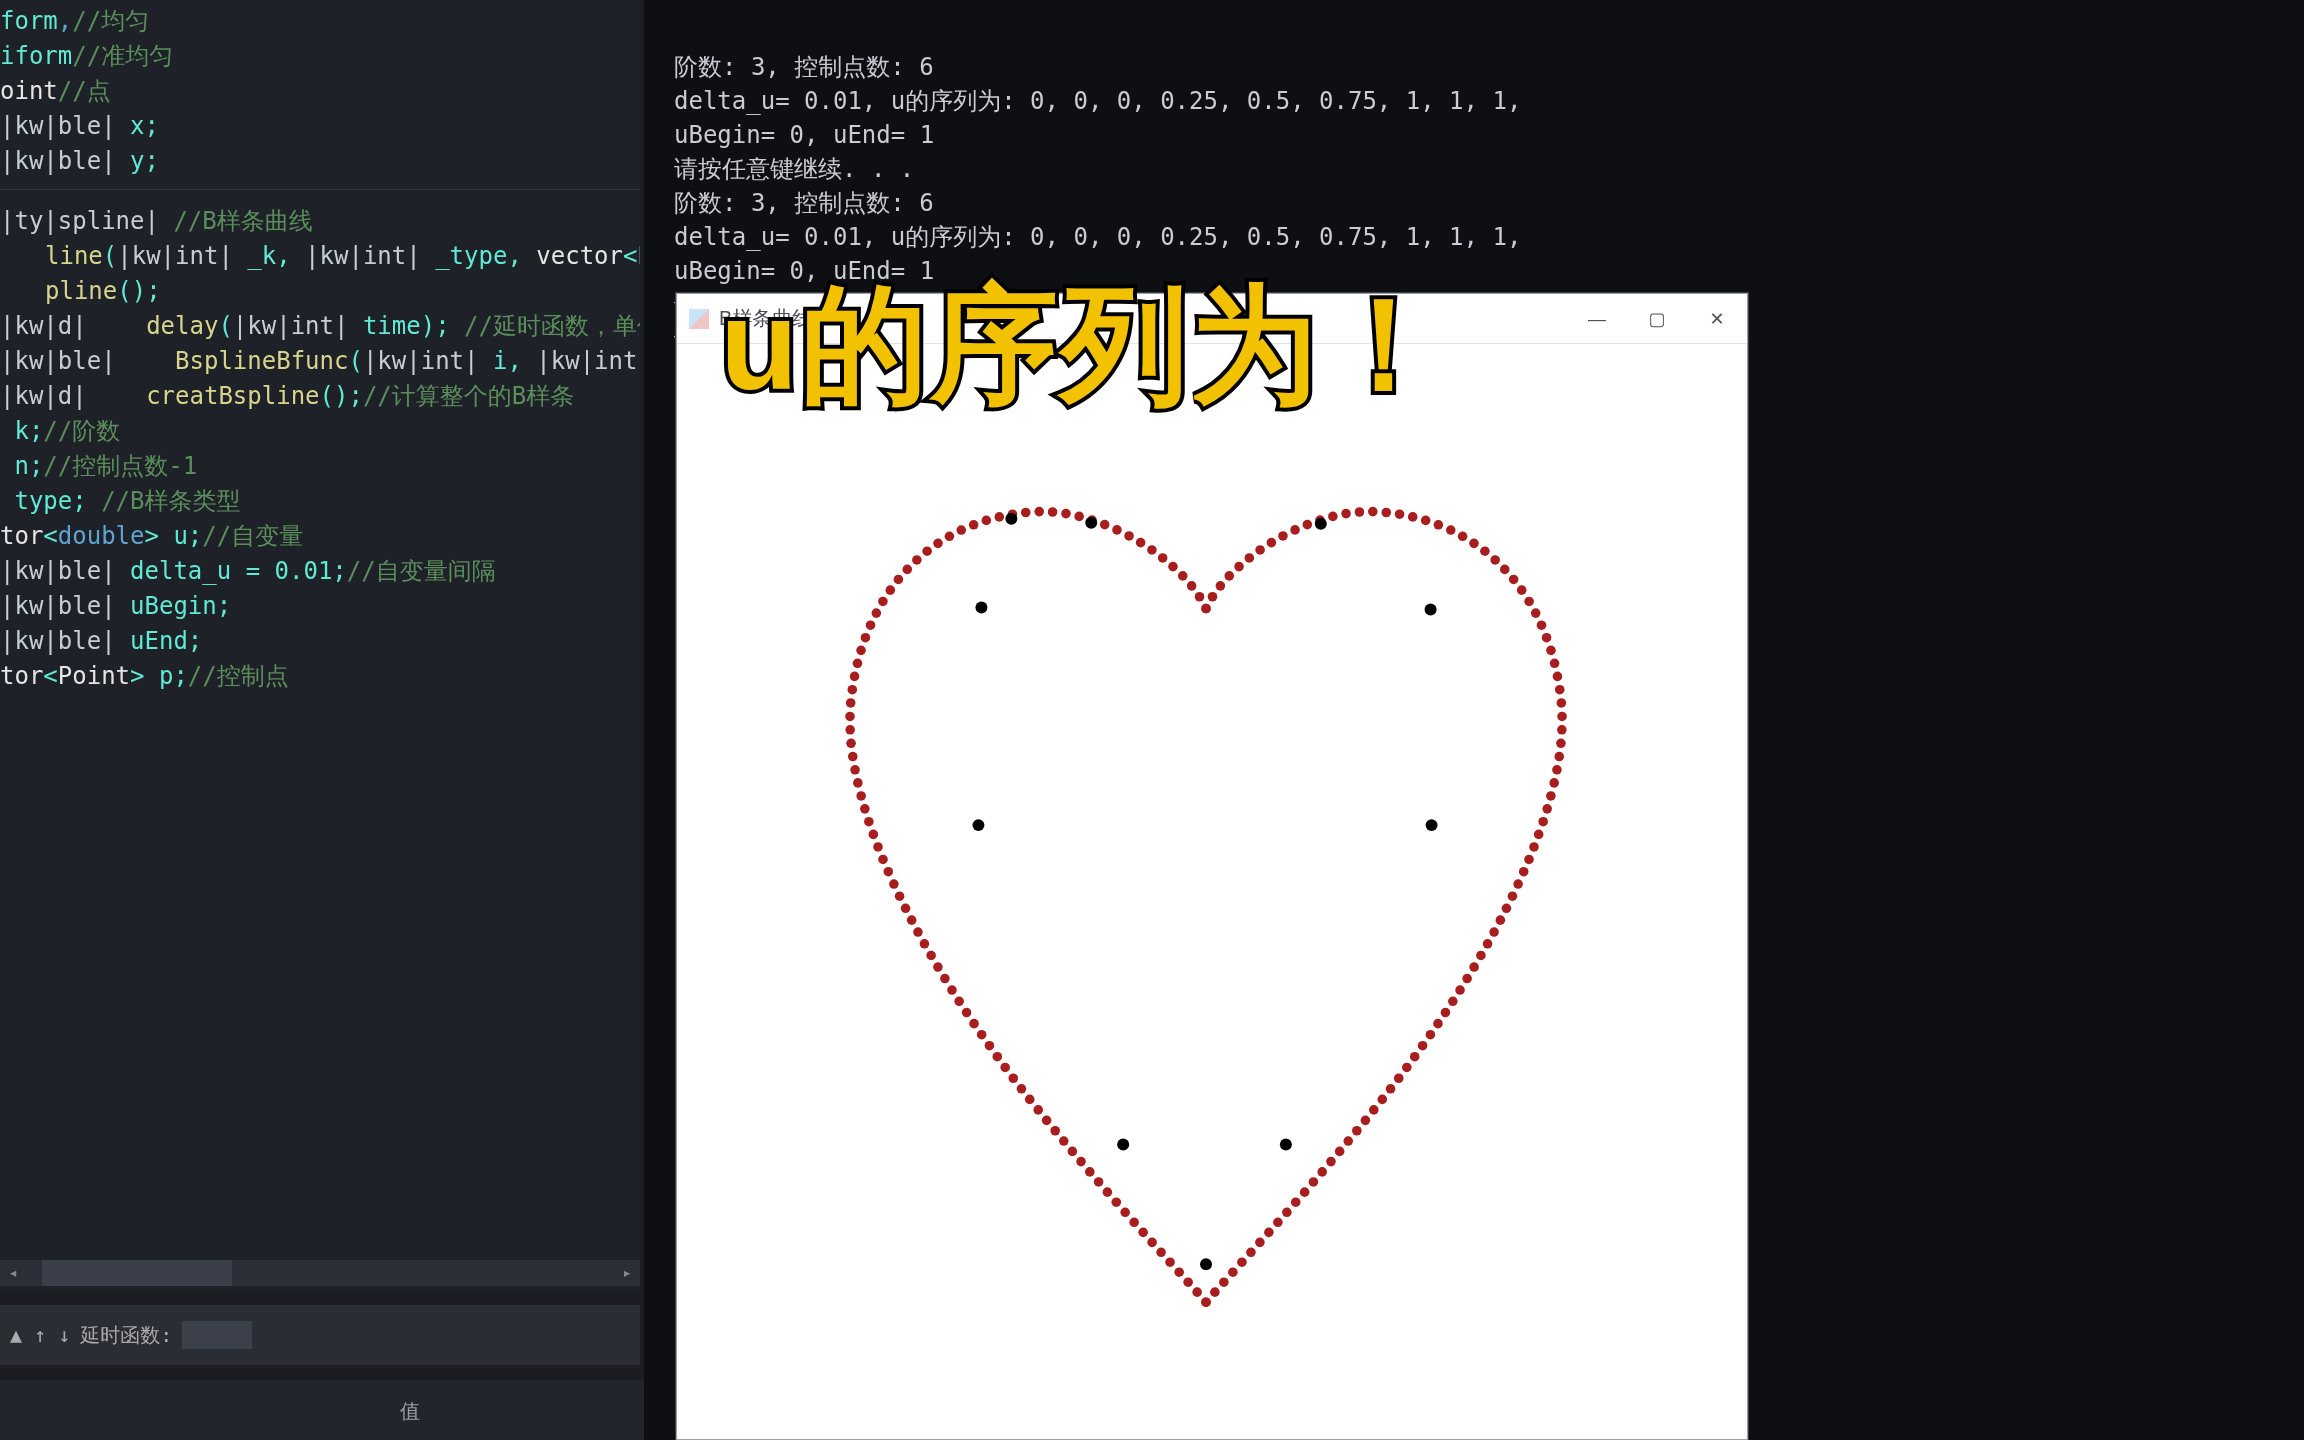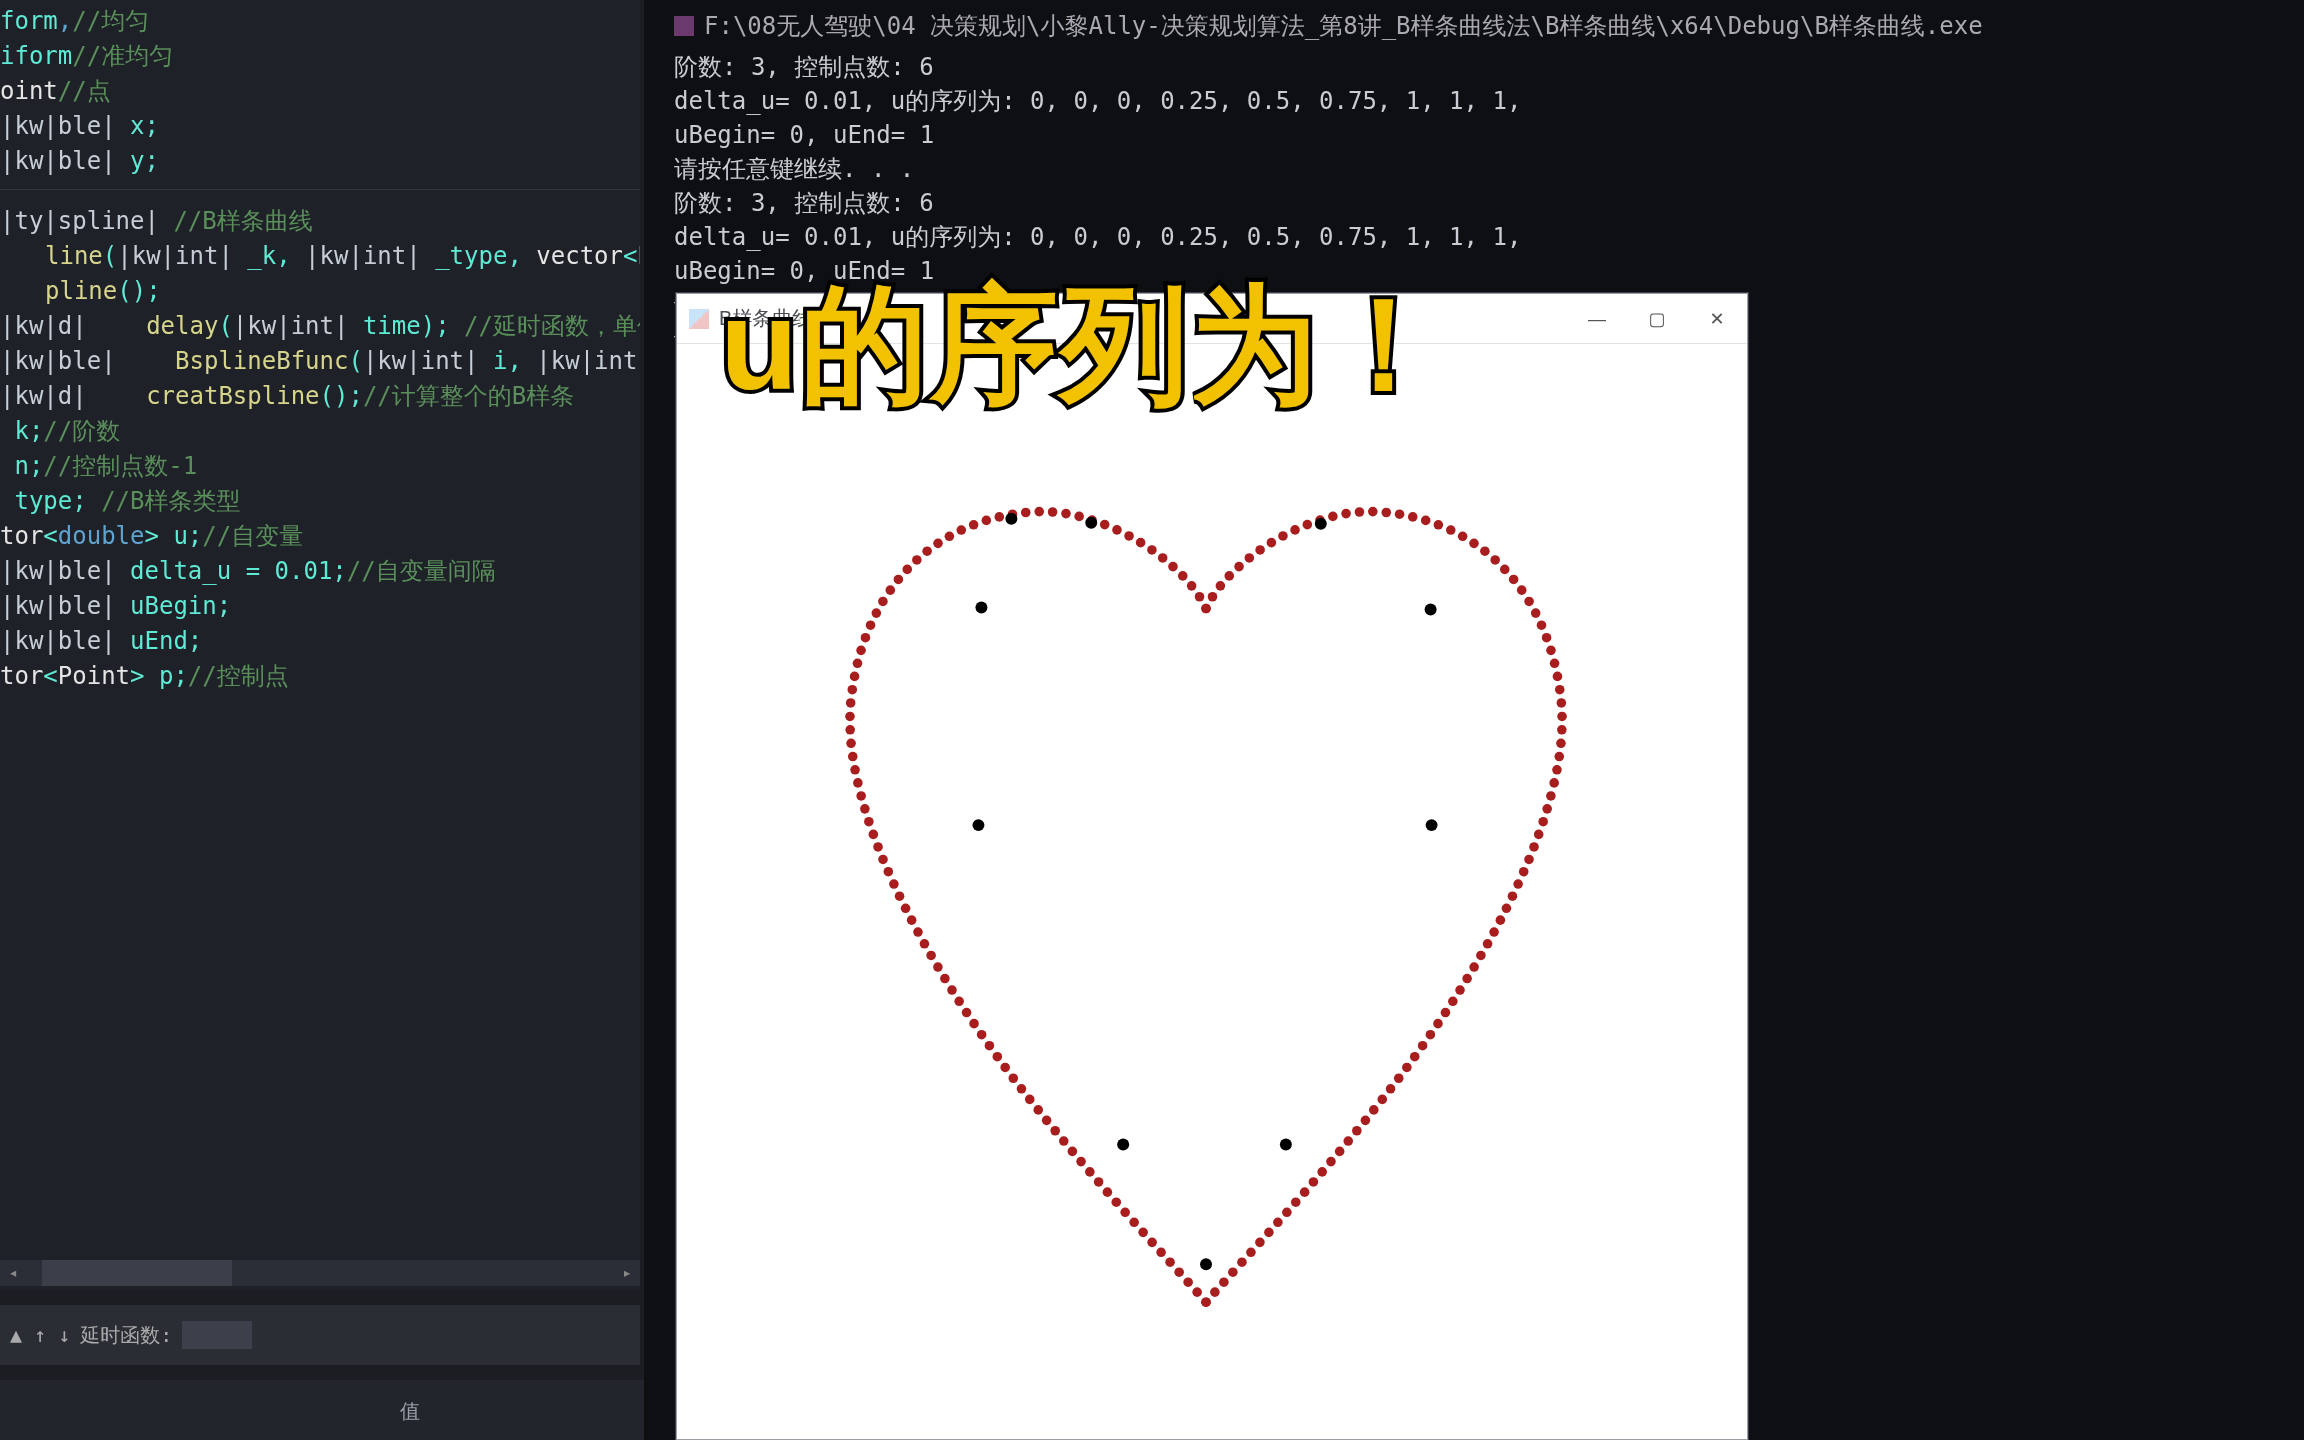--- a/index.html
+++ b/index.html
@@ -222,24 +222,20 @@
 <div class="find-bar">
   <span>▲ ↑ ↓</span>
   <span>延时函数:</span>
   <div class="depth-input"></div>
 </div>
 <div class="status-bar">
   <span>值</span>
 </div>
 
 <div class="console-pane">
-  <div class="console-title">
-    <span class="logo"></span>
-    <span>F:\08无人驾驶\04 决策规划\小黎Ally-决策规划算法_第8讲_B样条曲线法\B样条曲线\x64\Debug\B样条曲线.exe</span>
-  </div>
   <div class="console-body" id="console-body"><div>阶数: 3, 控制点数: 6</div><div>delta_u= 0.01, u的序列为: 0, 0, 0, 0.25, 0.5, 0.75, 1, 1, 1,</div><div>uBegin= 0, uEnd= 1</div><div>请按任意键继续. . .</div><div>阶数: 3, 控制点数: 6</div><div>delta_u= 0.01, u的序列为: 0, 0, 0, 0.25, 0.5, 0.75, 1, 1, 1,</div><div>uBegin= 0, uEnd= 1</div><div>请按任意键继续. . .</div><div>请按任意键         续. . .<span class="console-cursor"></span></div></div>
 </div>
 
 <div class="graphics-window">
   <div class="graphics-titlebar">
     <span class="icon"></span>
     <span class="title">B样条曲线</span>
     <div class="win-btns">
       <div class="win-btn">—</div>
       <div class="win-btn">▢</div>

